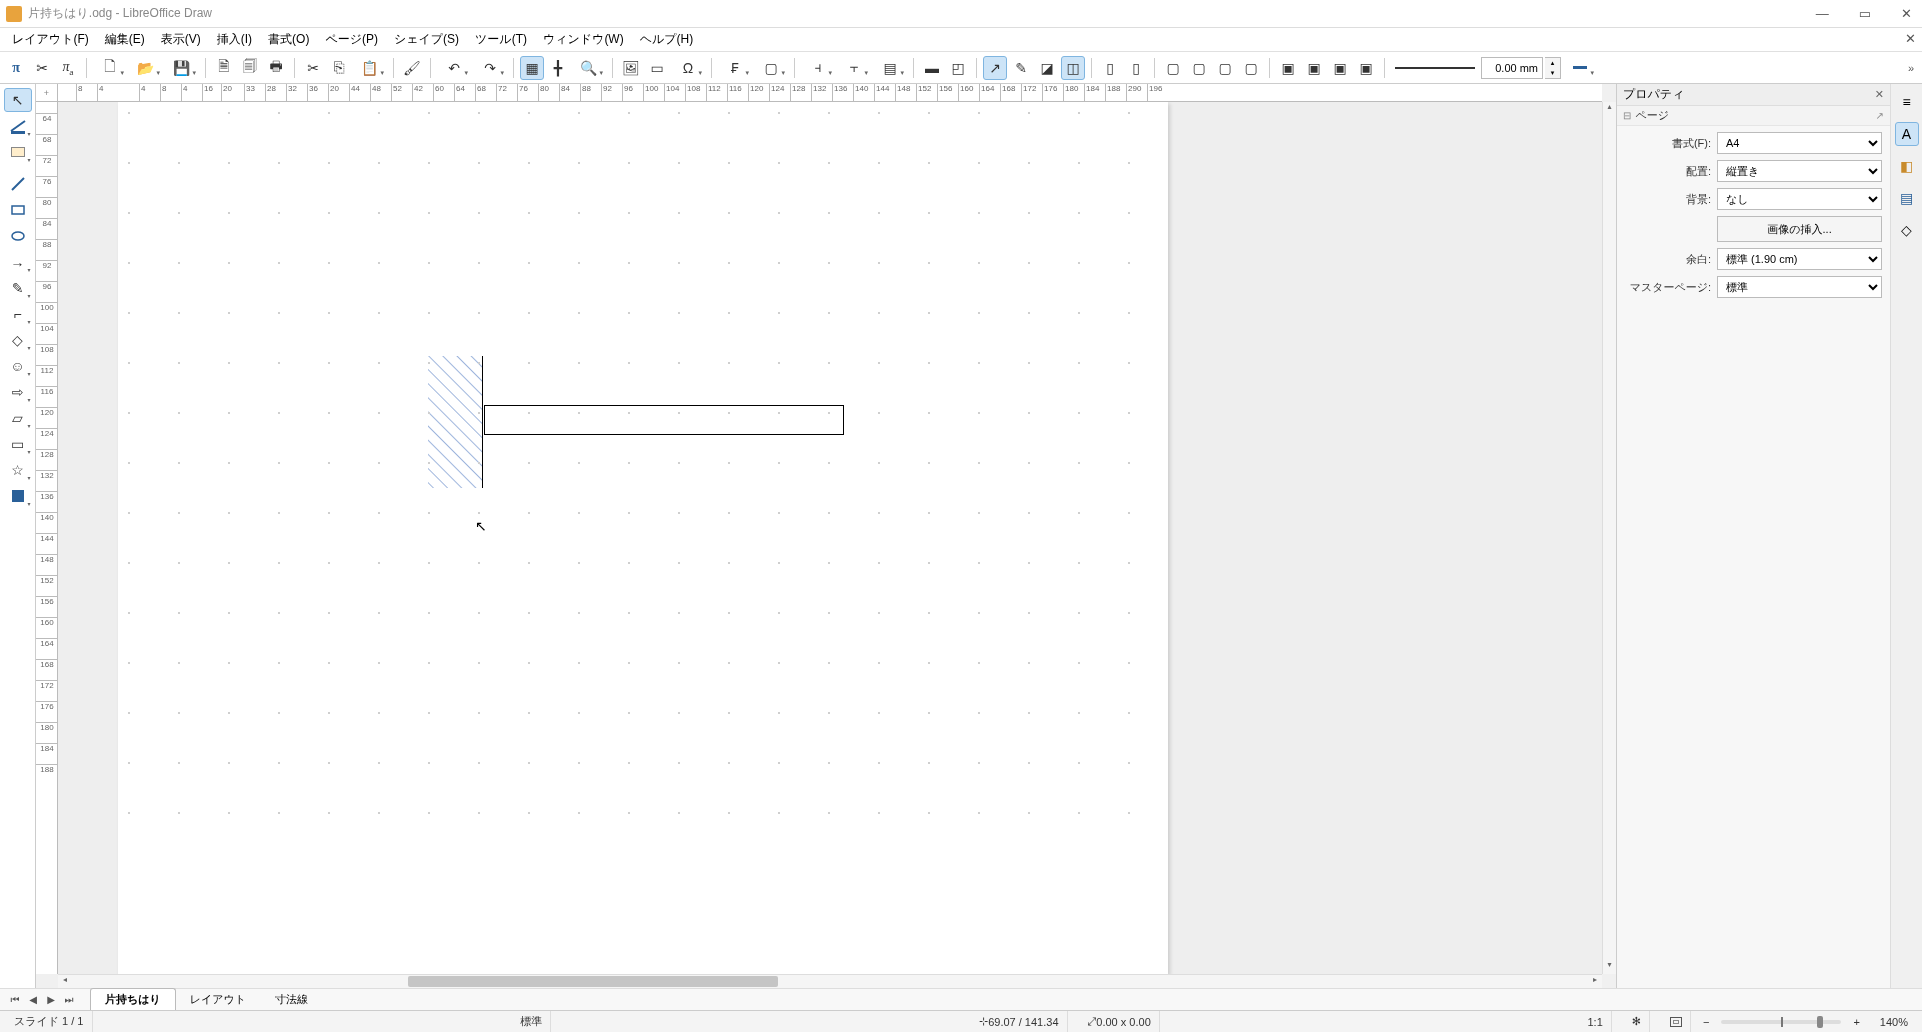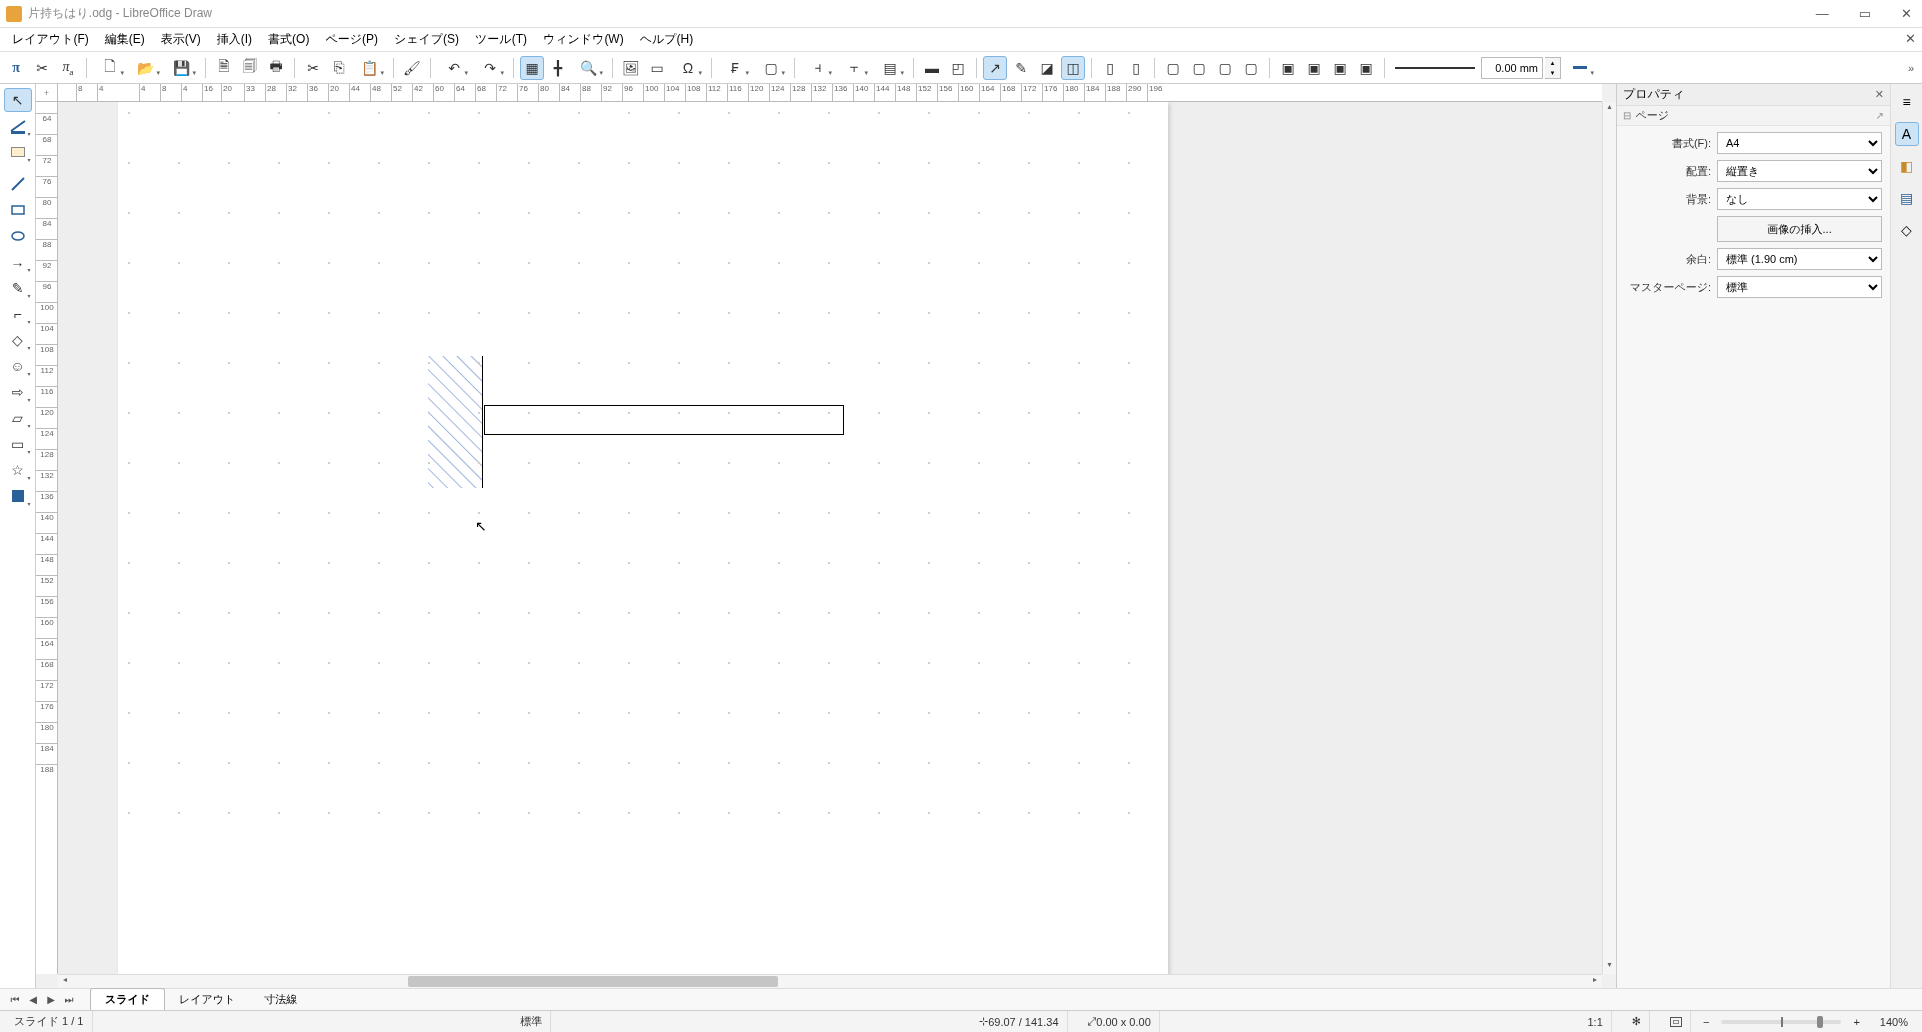--- a/index.html
+++ b/index.html
@@ -727,21 +727,21 @@
   </div>
 
 </div>
 
 <div class="tab-nav">
   <span class="nav-btn">⏮</span>
   <span class="nav-btn">◀</span>
   <span class="nav-btn">▶</span>
   <span class="nav-btn">⏭</span>
   <span style="width:12px;"></span>
-  <span class="tab active">スライド</span>
+  <span class="tab active">片持ちはり</span>
   <span class="tab">レイアウト</span>
   <span class="tab">寸法線</span>
 </div>
 
 <div class="statusbar">
   <span class="sb-item">スライド 1 / 1</span>
   <span class="spacer"></span>
   <span class="sb-item">標準</span>
   <span class="spacer"></span>
   <span class="sb-item">⊹ <span>69.07 / 141.34</span></span>

